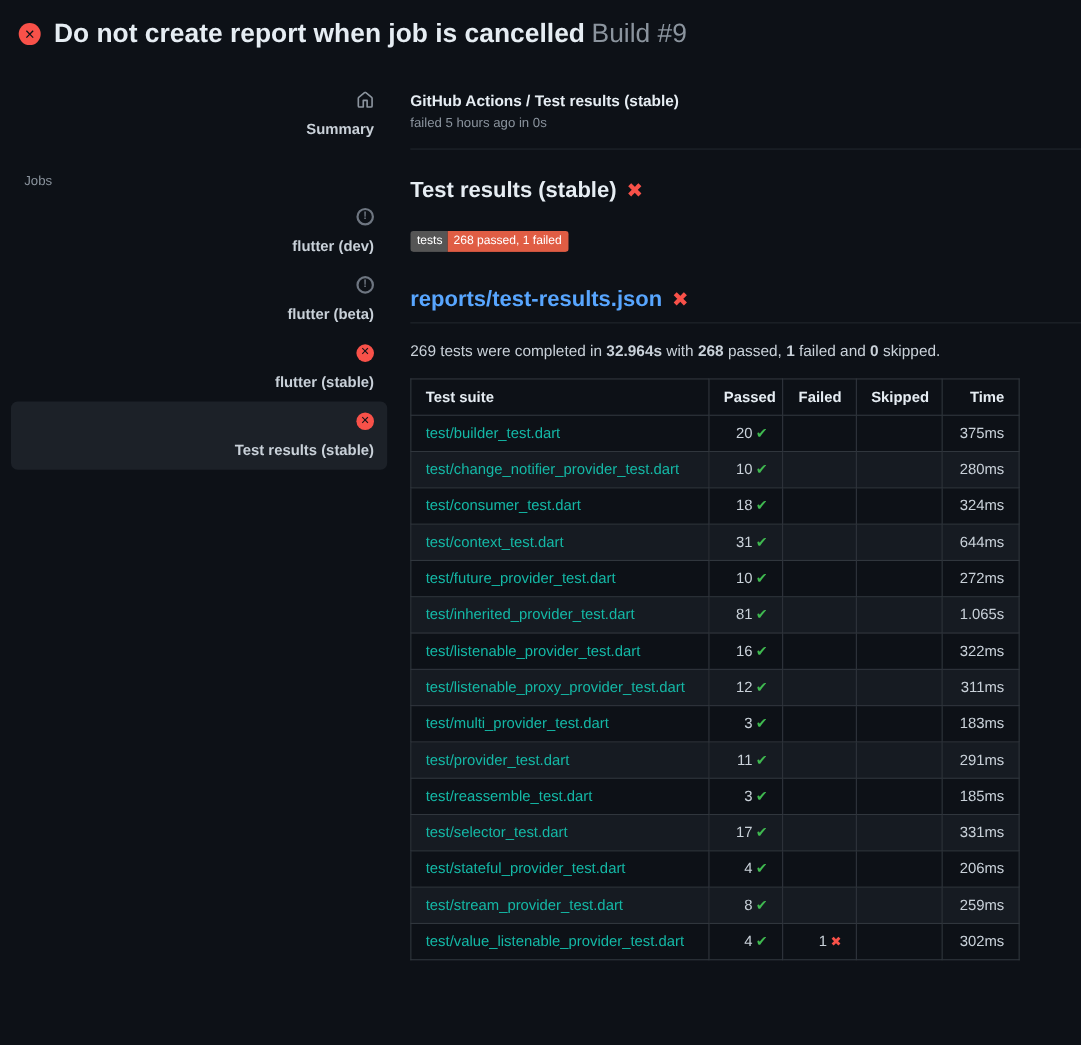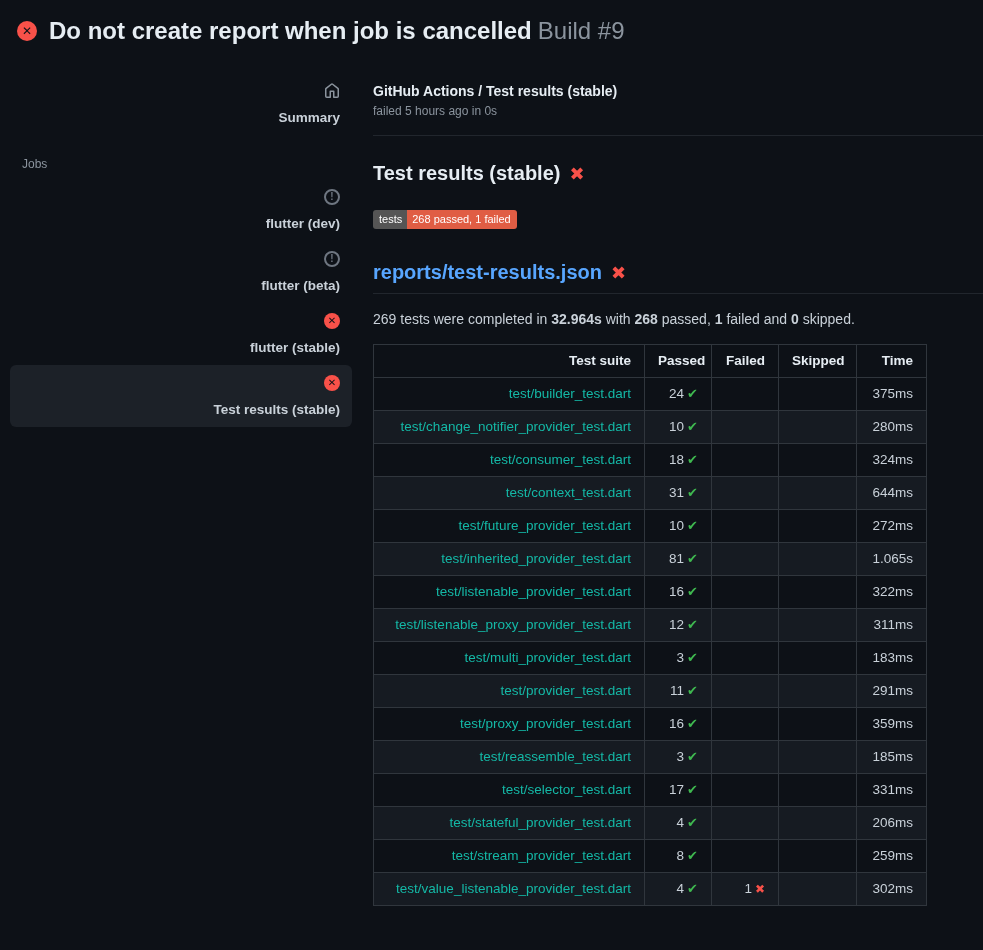--- a/index.html
+++ b/index.html
@@ -90,21 +90,21 @@
     border-collapse: collapse; margin-top: 17px;
     font-size: 13.5px; table-layout: fixed; width: 553px;
   }
   .results th, .results td {
     border: 1px solid #30363d; padding: 6px 13px;
     line-height: 20px; overflow: hidden; white-space: nowrap;
   }
   .results th { font-weight: 700; color: #e6edf3; text-align: left; }
   .results th.num-col, .results td.num-col { text-align: right; }
   .results tr:nth-child(even) td { background: #161b22; }
-  .results .col-suite { width: 271px; text-align: right; }
+  .results .col-suite { width: 271px; }
   .results .col-passed { width: 67px; }
   .results .col-failed { width: 67px; }
   .results .col-skipped { width: 78px; }
   .results .col-time { width: 70px; }
   .suite-link { color: #14b8a6; }
   .check { color: #3fb950; margin-left: 3px; font-size: 13px; }
   .cross { color: #f85149; margin-left: 3px; font-size: 12px; }
 </style>
 </head>
 <body>
@@ -172,21 +172,21 @@
           <th class="col-suite">Test suite</th>
           <th class="col-passed num-col">Passed</th>
           <th class="col-failed num-col">Failed</th>
           <th class="col-skipped num-col">Skipped</th>
           <th class="col-time num-col">Time</th>
         </tr>
       </thead>
       <tbody>
           <tr>
             <td class="col-suite"><a href="#" class="suite-link">test/builder_test.dart</a></td>
-            <td class="col-passed num-col"><span>24</span><span class="check">✔</span></td>
+            <td class="col-passed num-col"><span>20</span><span class="check">✔</span></td>
             <td class="col-failed num-col"></td>
             <td class="col-skipped num-col"></td>
             <td class="col-time num-col"><span>375ms</span></td>
           </tr>
           <tr>
             <td class="col-suite"><a href="#" class="suite-link">test/change_notifier_provider_test.dart</a></td>
             <td class="col-passed num-col"><span>10</span><span class="check">✔</span></td>
             <td class="col-failed num-col"></td>
             <td class="col-skipped num-col"></td>
             <td class="col-time num-col"><span>280ms</span></td>
@@ -239,27 +239,20 @@
             <td class="col-failed num-col"></td>
             <td class="col-skipped num-col"></td>
             <td class="col-time num-col"><span>183ms</span></td>
           </tr>
           <tr>
             <td class="col-suite"><a href="#" class="suite-link">test/provider_test.dart</a></td>
             <td class="col-passed num-col"><span>11</span><span class="check">✔</span></td>
             <td class="col-failed num-col"></td>
             <td class="col-skipped num-col"></td>
             <td class="col-time num-col"><span>291ms</span></td>
-          </tr>
-          <tr>
-            <td class="col-suite"><a href="#" class="suite-link">test/proxy_provider_test.dart</a></td>
-            <td class="col-passed num-col"><span>16</span><span class="check">✔</span></td>
-            <td class="col-failed num-col"></td>
-            <td class="col-skipped num-col"></td>
-            <td class="col-time num-col"><span>359ms</span></td>
           </tr>
           <tr>
             <td class="col-suite"><a href="#" class="suite-link">test/reassemble_test.dart</a></td>
             <td class="col-passed num-col"><span>3</span><span class="check">✔</span></td>
             <td class="col-failed num-col"></td>
             <td class="col-skipped num-col"></td>
             <td class="col-time num-col"><span>185ms</span></td>
           </tr>
           <tr>
             <td class="col-suite"><a href="#" class="suite-link">test/selector_test.dart</a></td>

